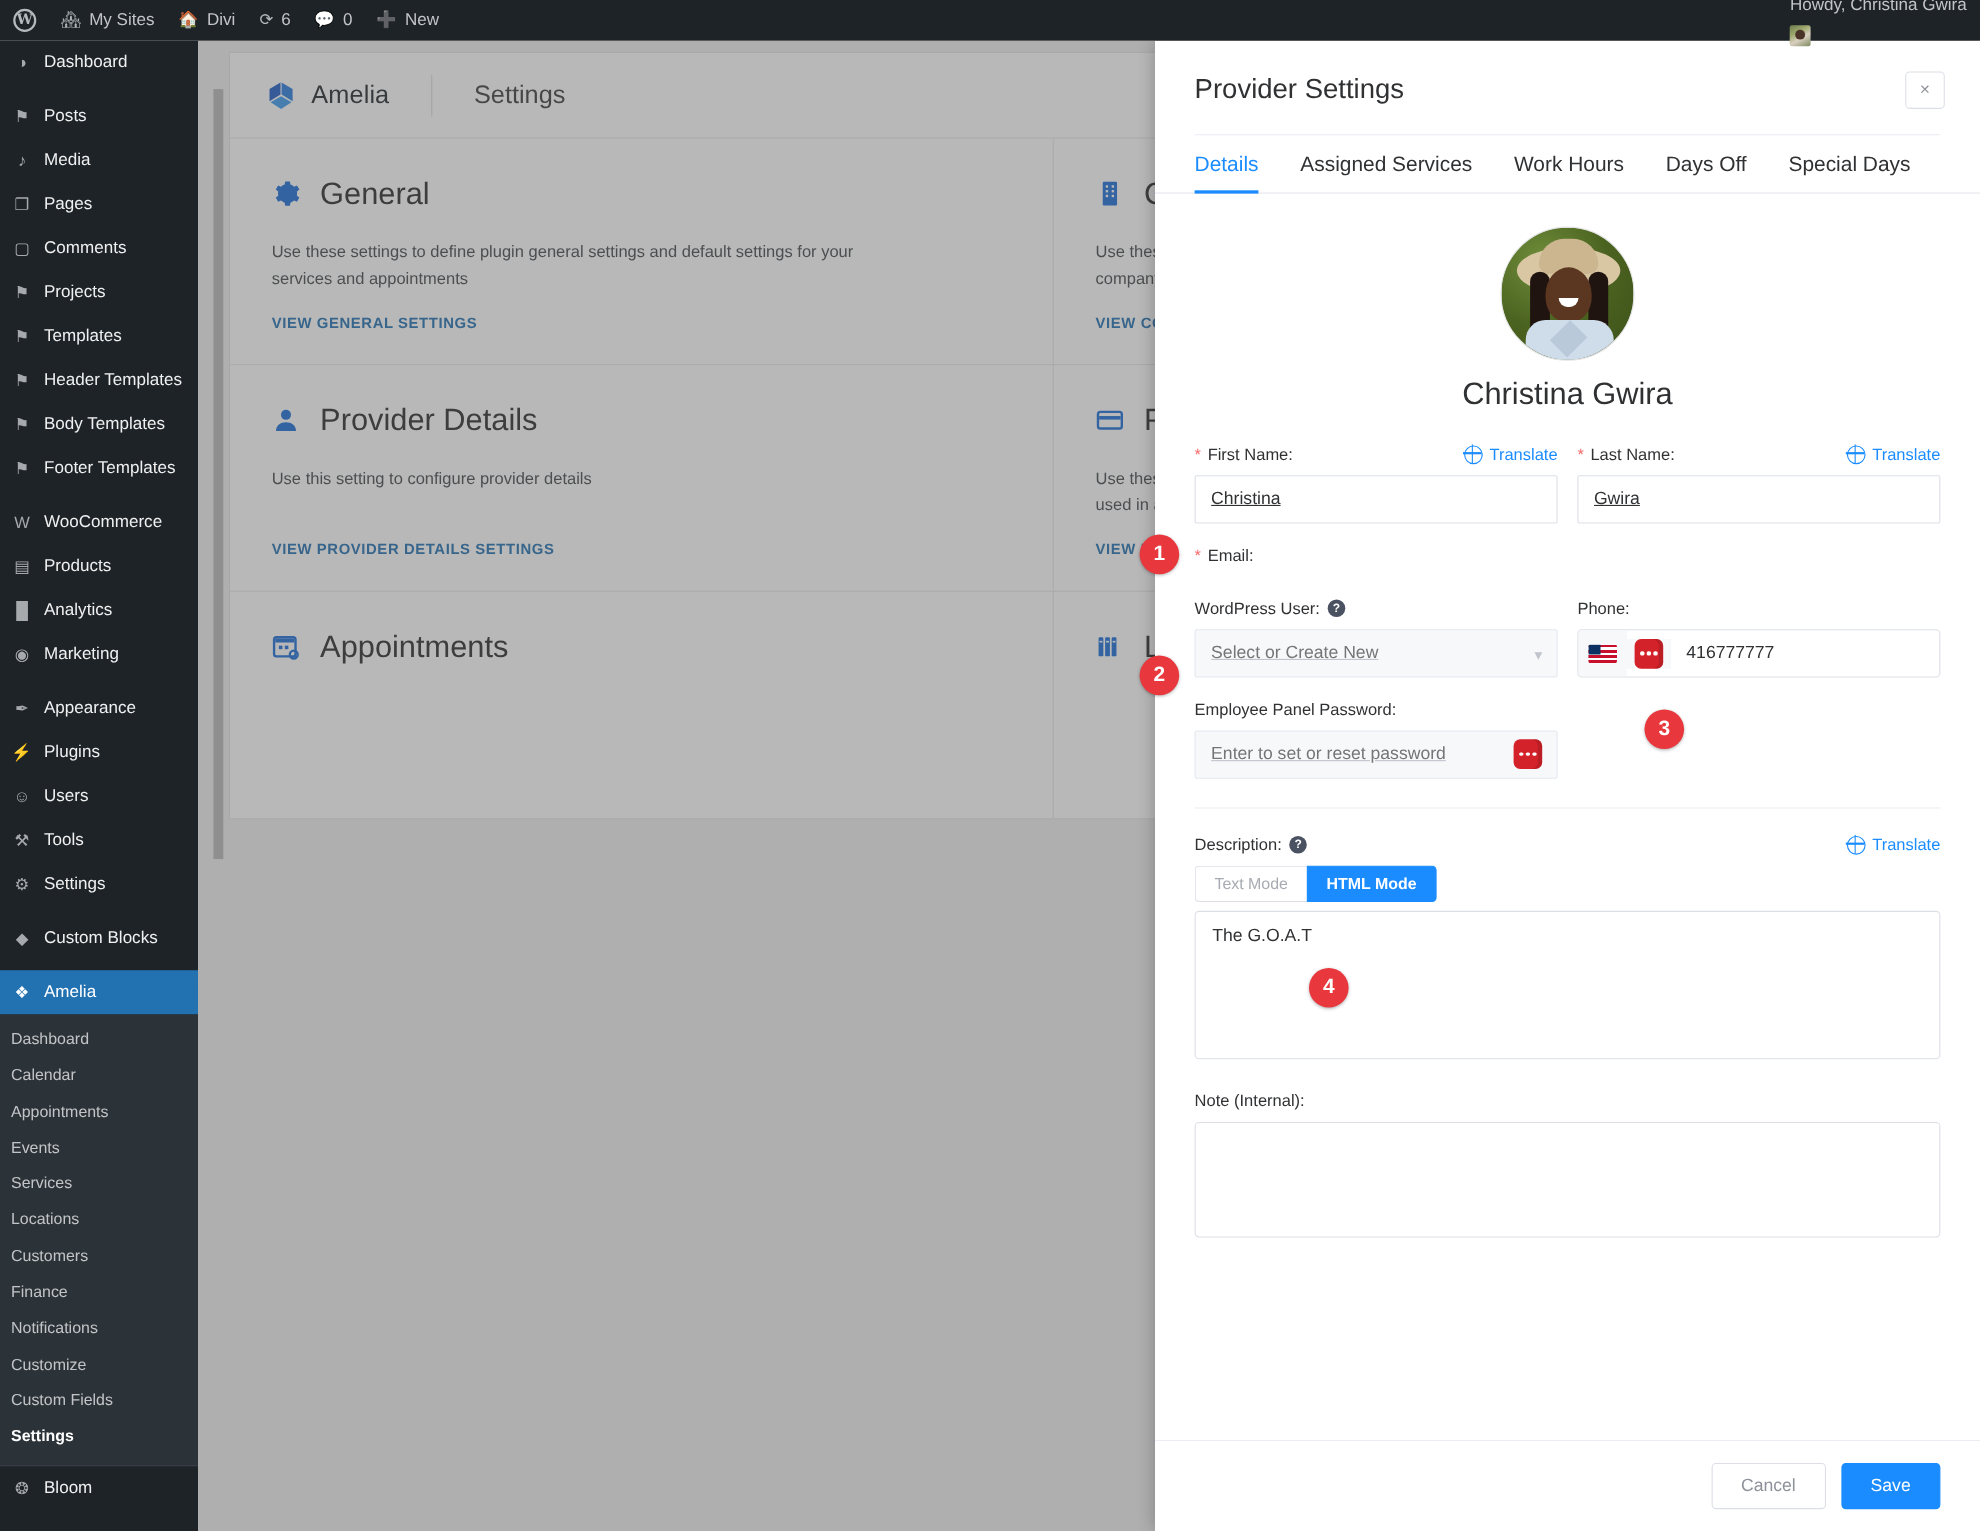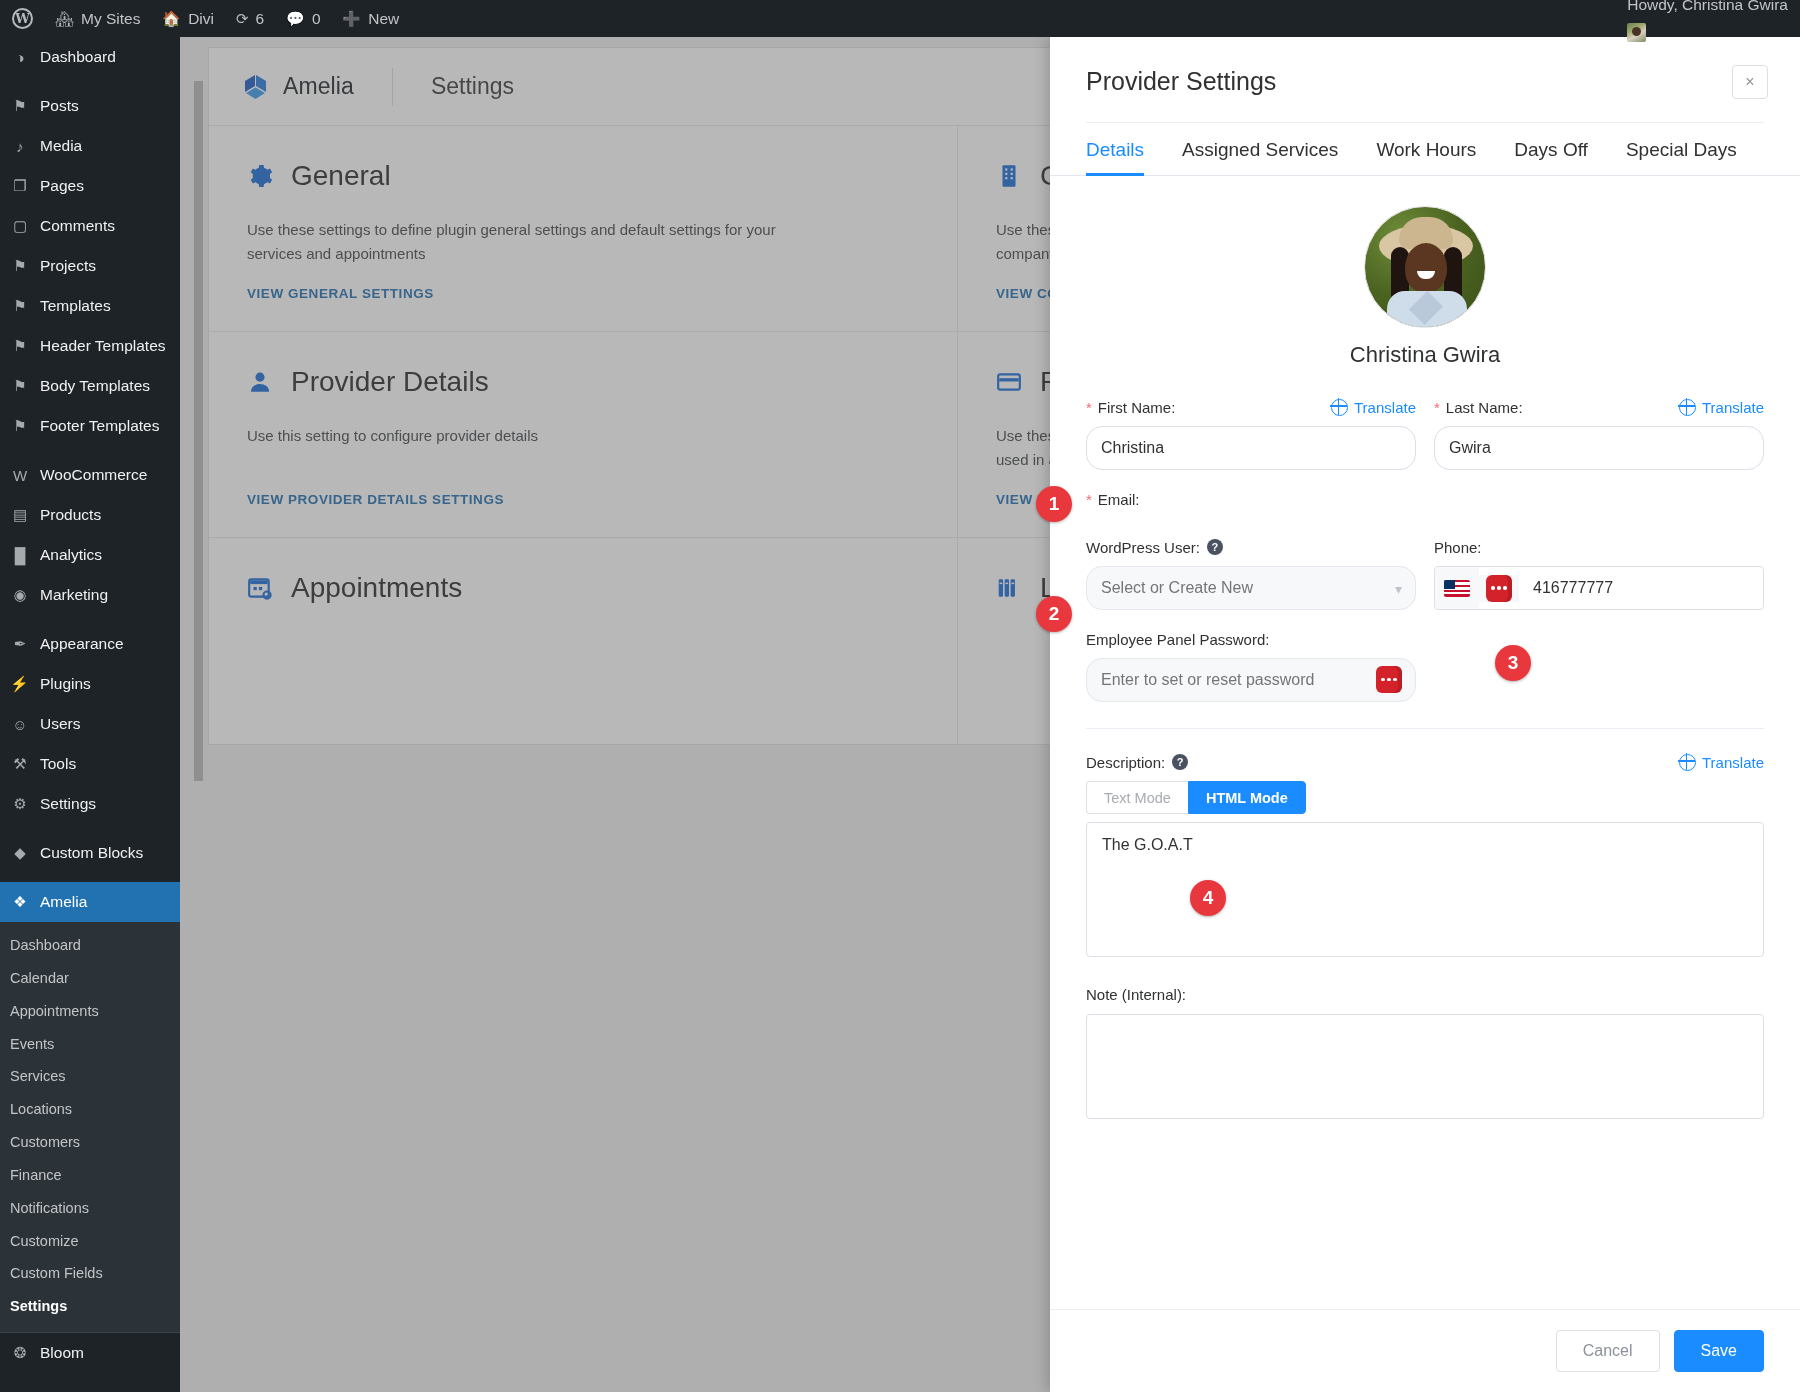--- a/index.html
+++ b/index.html
@@ -183,21 +183,21 @@
   .av-hair-r { position:absolute; left:79px; top:40px; width:18px; height:60px; background:#201410; border-radius:9px; }
   .av-smile { position:absolute; left:52px; top:64px; width:18px; height:8px; background:#fff; border-radius:0 0 9px 9px; }
   .av-shirt {
     position:absolute; left:22px; bottom:-6px; width:80px; height:42px;
     background:#cfdcea; border-radius:18px 18px 0 0;
   }
   .av-collar {
     position:absolute; left:50px; bottom:6px; width:22px; height:26px;
     background:#b9c9da; transform: rotate(45deg);
   }
-  .avatar-name { font-size: 22px; color: #303133; }
+  .avatar-name { font-size: 28px; color: #303133; }
 
   .row { display: flex; gap: 18px; margin-bottom: 18px; }
   .col { flex: 1 1 0; min-width: 0; position: relative; }
   .field-label-row {
     display: flex; align-items: center; justify-content: space-between;
     margin-bottom: 8px; height: 22px;
   }
   .field-label { font-size: 15px; color: #303133; display:flex; align-items:center; gap:4px; }
   .req-star { color: #f56c6c; font-size: 15px; margin-right: 2px; }
   .translate-link {
@@ -214,24 +214,25 @@
   .globe::after {
     content:""; position:absolute; left:5.8px; top:-1.6px; width:1.6px; height:17px; background:#1a8cff;
   }
   .help-dot {
     width: 16px; height: 16px; border-radius: 50%;
     background: #4a5160; color: #fff; font-size: 11px; font-weight: bold;
     display: inline-flex; align-items: center; justify-content: center;
     margin-left: 3px;
   }
   .input {
-    width: 100%; height: 44px; border: 1px solid #dcdfe6; border-radius: 16px;
+    width: 100%; height: 44px; border: 1px solid #dcdfe6; border-radius: 2px;
     background: #fff; padding: 0 14px;
     font-size: 16px; color: #303133; line-height: 42px;
     font-family: "Liberation Sans", sans-serif;
+    text-decoration: underline;
   }
   .input.ph { color: #c0c4cc; background: #f7f8fa; border-color: #e4e7ed; }
   .select-wrap { position: relative; }
   .select-caret {
     position: absolute; right: 14px; top: 15px; color: #c0c4cc; font-size: 14px;
   }
   .phone-input {
     display: flex; align-items: center; height: 44px;
     border: 1px solid #dcdfe6; border-radius: 4px; background: #fff; overflow: hidden;
   }

